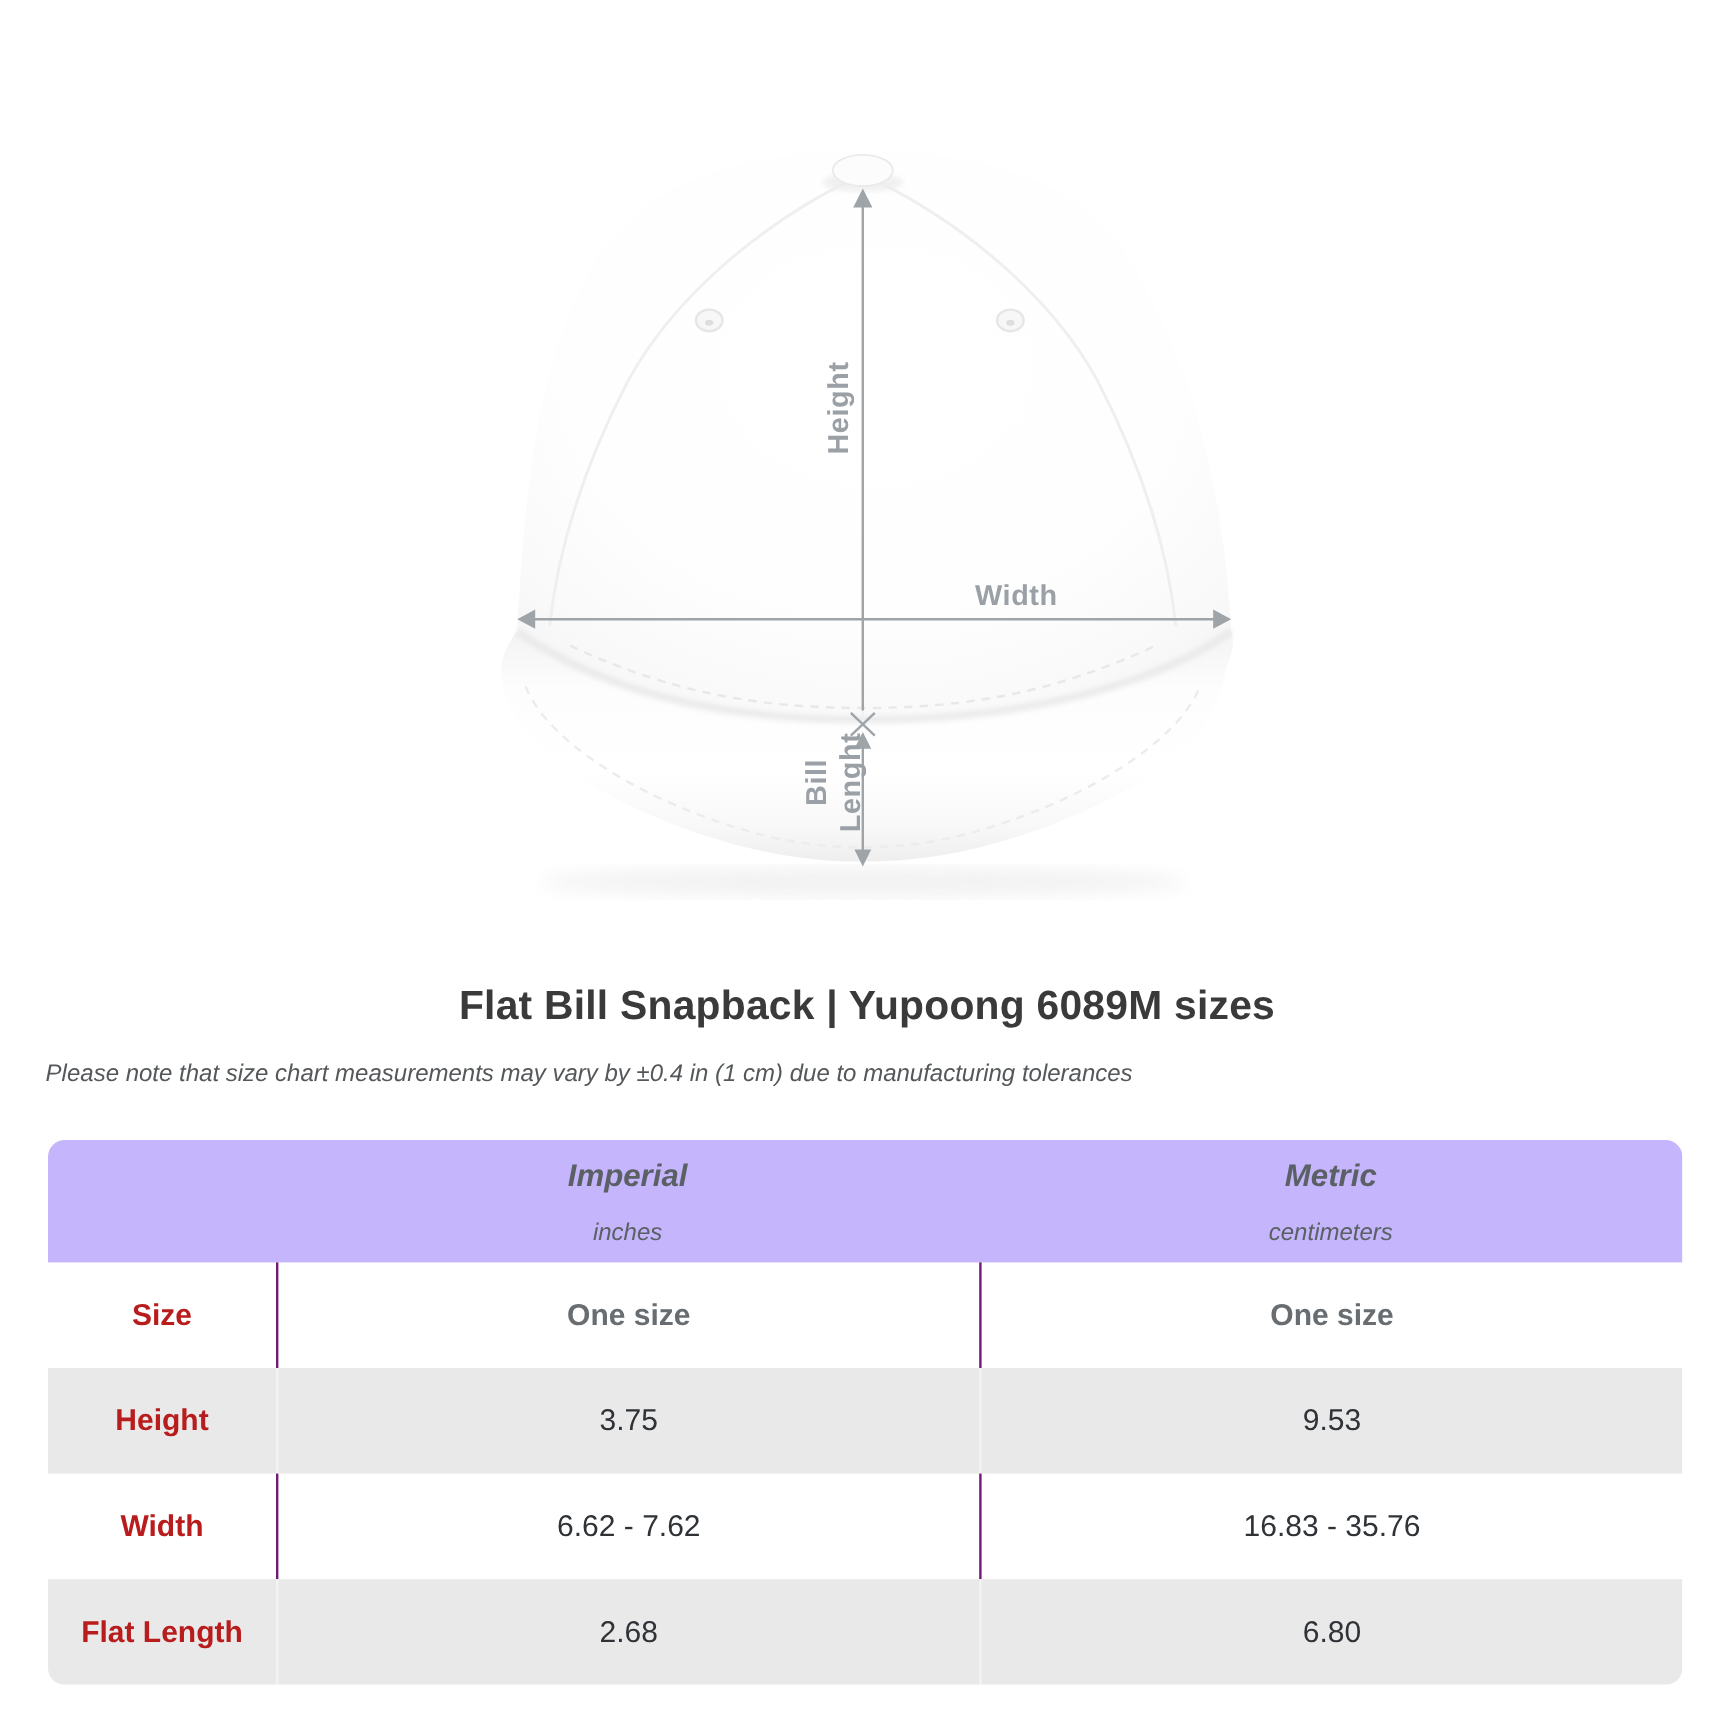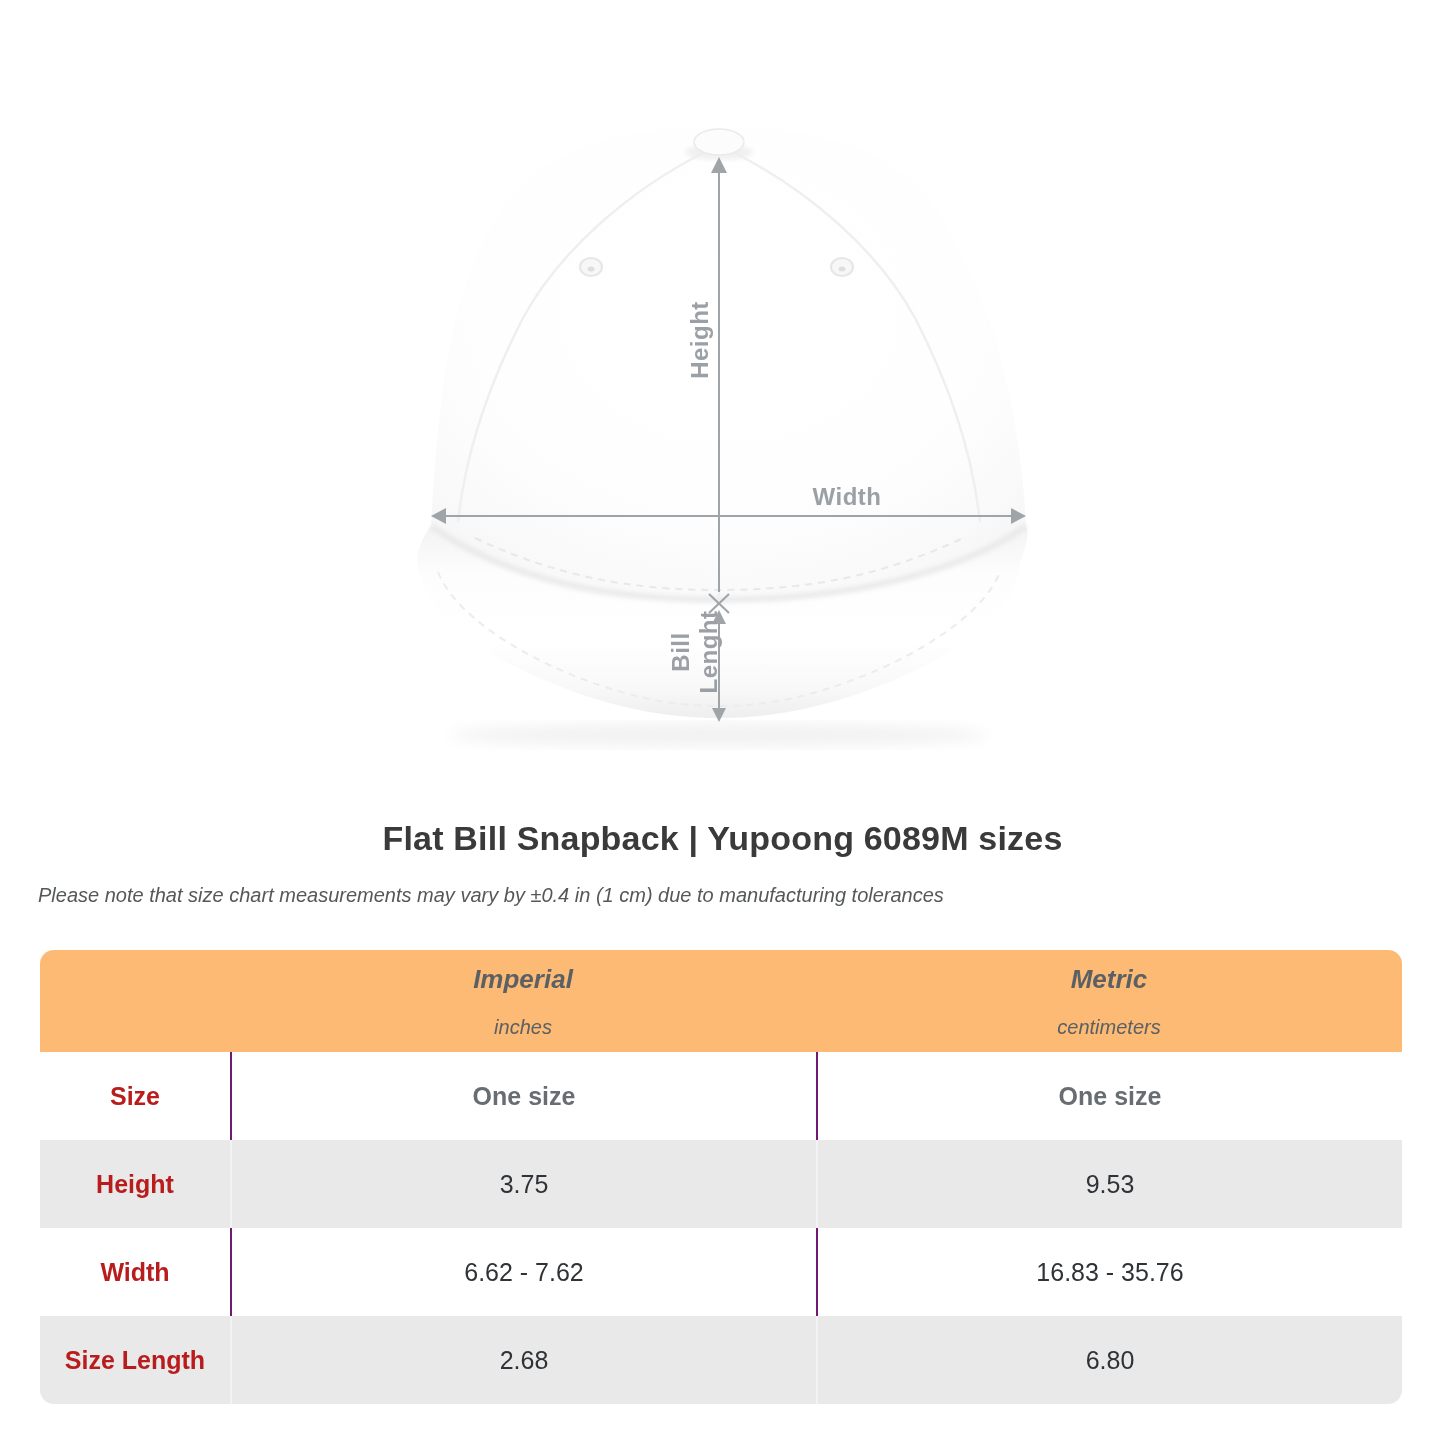--- a/index.html
+++ b/index.html
@@ -19,21 +19,21 @@
 
   
   .chart-title { position:absolute; left:0; top:819px; width:1445px; text-align:center;
                  font-size:34px; font-weight:bold; color:#3a3a3a; letter-spacing:.2px; }
   .chart-subtitle { position:absolute; left:0; top:884px; width:1445px; 
                     font-style:italic; font-size:20px; color:#55585a;margin-left:38px; }
 
   
   .size-table { position:absolute; left:40px; top:950px; width:1362px;
                 border-radius:14px; overflow:hidden; }
-  .thead { height:102px; background:#fdba74; display:grid;
+  .thead { height:102px; background:#c4b5fd; display:grid;
            grid-template-columns:190px 586px 586px; align-items:center; }
   .thead .unit-col { text-align:center; color:#5a6064; }
   .unit-name { font-size:26px; font-weight:bold; font-style:italic; }
   .unit-sub  { font-size:20px; font-style:italic; margin-top:21px; }
 
   .trow { height:88px; display:grid; grid-template-columns:190px 586px 586px; }
   .trow:nth-child(even) { background:#e9e9e9; }
   .tcell { display:flex; align-items:center; justify-content:center;
            font-size:25px; color:#2f3337; }
   .tcell.lbl { font-weight:bold; color:#b91c1c; }
@@ -167,20 +167,20 @@
         <div class="tcell lbl">Height</div>
         <div class="tcell val">3.75</div>
         <div class="tcell val">9.53</div>
       </div>
       <div class="trow">
         <div class="tcell lbl">Width</div>
         <div class="tcell val">6.62 - 7.62</div>
         <div class="tcell val">16.83 - 35.76</div>
       </div>
       <div class="trow">
-        <div class="tcell lbl">Size Length</div>
+        <div class="tcell lbl">Flat Length</div>
         <div class="tcell val">2.68</div>
         <div class="tcell val">6.80</div>
       </div>
     </div>
   </div>
 
 </div>
 
 </body></html>

